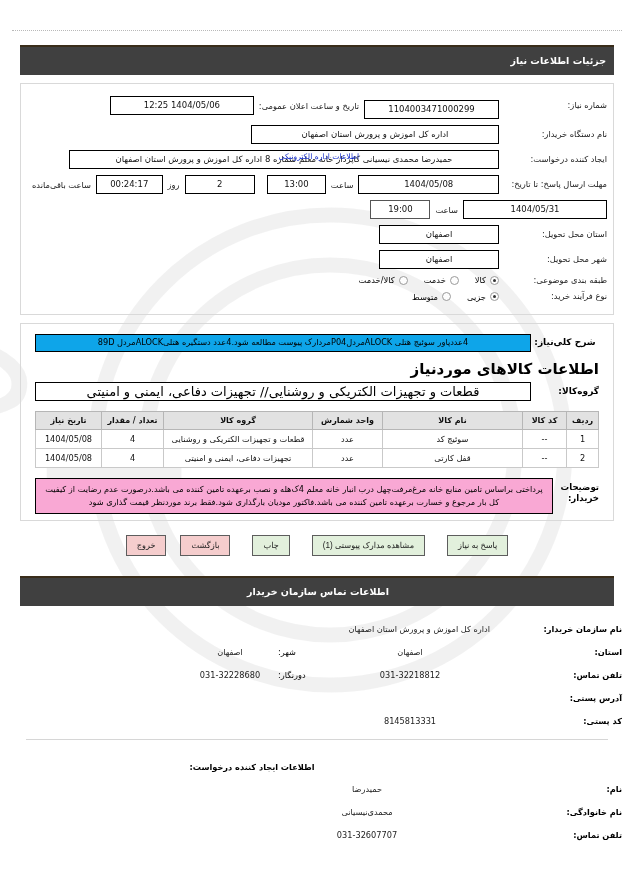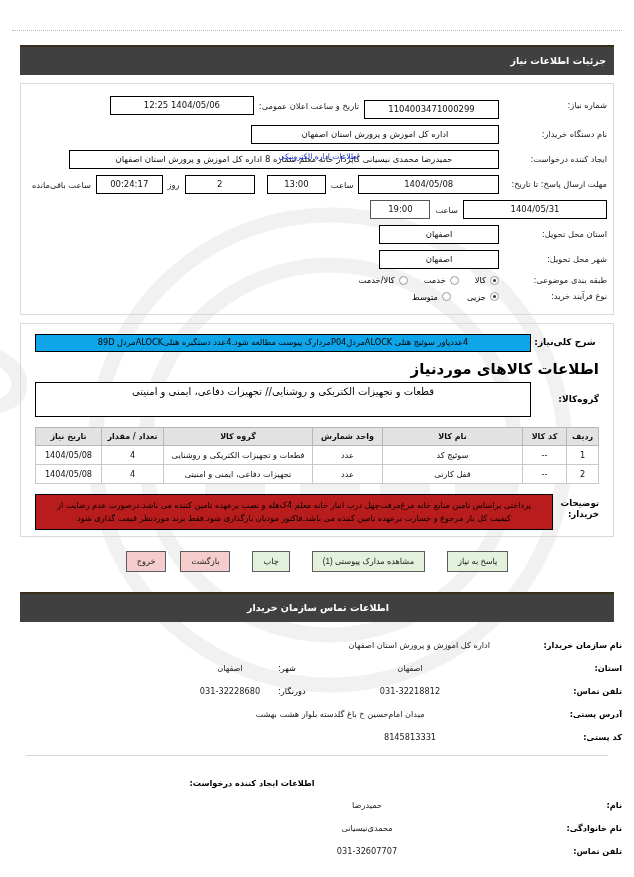--- a/index.html
+++ b/index.html
@@ -194,23 +194,23 @@
   .group-label {
     font-weight: bold;
     font-size: 9px;
     width: 68px;
     flex: 0 0 68px;
     text-align: right;
   }
   .group-box {
     border: 1px solid #000;
     flex: 1;
-    height: 35px;
+    height: 19px;
     line-height: 17px;
-    font-size: 10px;
+    font-size: 13px;
     text-align: center;
     background: #fff;
   }
 
   
   table.goods {
     width: calc(100% - 16px);
     margin: 10px 8px 0 8px;
     border-collapse: collapse;
     font-size: 8.2px;
@@ -244,25 +244,25 @@
     font-size: 8.6px;
     width: 46px;
     flex: 0 0 46px;
     text-align: right;
     line-height: 1.3;
     padding-top: 4px;
   }
   .notes-box {
     border: 1px solid #000;
     flex: 1;
-    padding: 4px 20px;
+    padding: 4px 8px;
     font-size: 8.2px;
     line-height: 1.6;
     text-align: center;
-    background: #b91c1c;
+    background: #f9a8d4;
   }
 
   
   .btnbar {
     display: flex;
     justify-content: center;
     gap: 14px;
     margin: 14px 0 0 0;
     direction: rtl;
   }
@@ -534,21 +534,20 @@
 
     <div class="crow">
       <div class="ckey">تلفن تماس:</div>
       <div class="cval">031-32218812</div>
       <div class="ckey2">دورنگار:</div>
       <div class="cval2">031-32228680</div>
     </div>
 
     <div class="crow">
       <div class="ckey">آدرس پستی:</div>
-      <div class="cval-wide">میدان امام‌حسین خ باغ گلدسته بلوار هشت بهشت</div>
     </div>
 
     <div class="crow">
       <div class="ckey">کد پستی:</div>
       <div class="cval">8145813331</div>
     </div>
 
   </div>
 
   <div class="divider"></div>

